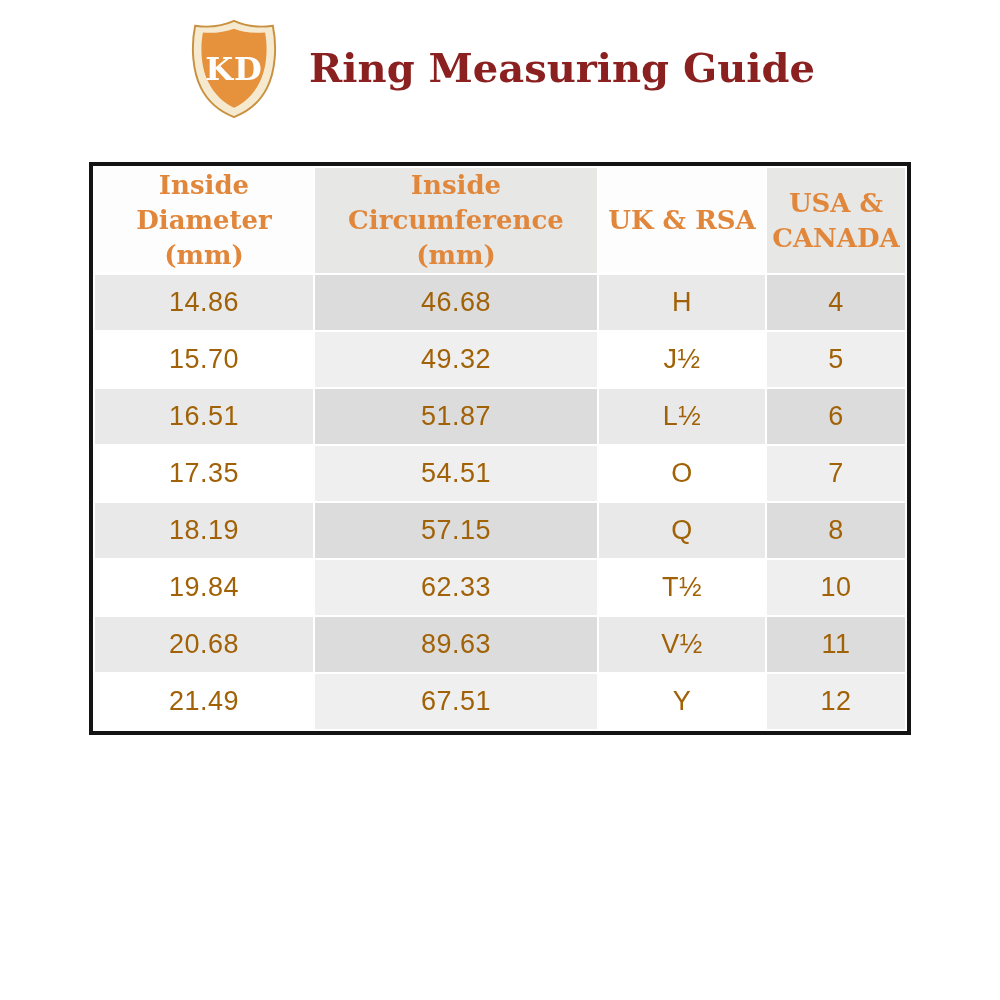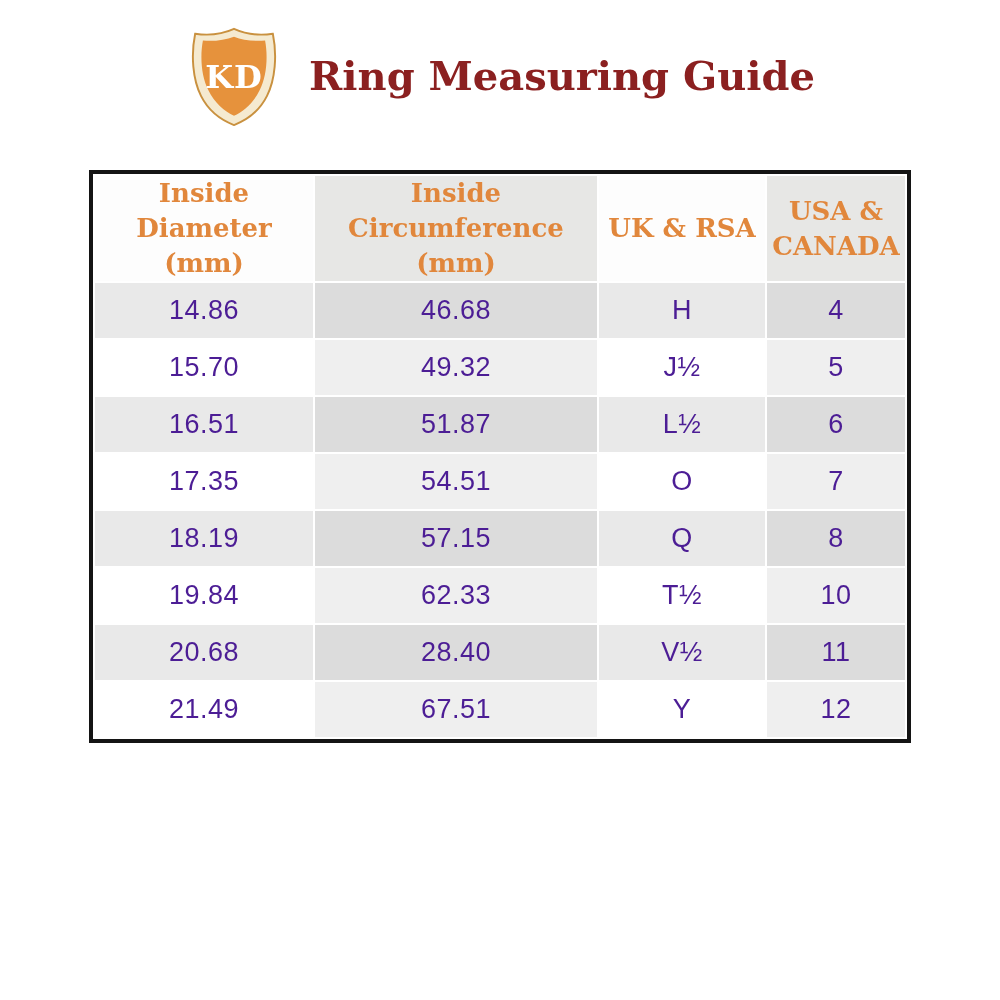--- a/index.html
+++ b/index.html
@@ -14,21 +14,21 @@
     width: 1000px;
     height: 1000px;
     background: #ffffff;
     overflow: hidden;
   }
   .header {
     display: flex;
     align-items: center;
     justify-content: center;
     gap: 26px;
-    padding-top: 22px;
+    padding-top: 14px;
     height: 108px;
   }
   .logo {
     width: 98px;
     height: 101px;
     flex: 0 0 auto;
   }
   .logo svg { display: block; width: 98px; height: 101px; }
   .title {
     font-family: "DejaVu Serif", serif;
@@ -63,21 +63,21 @@
     background: #fdfdfd;
     padding: 0;
   }
   th:nth-child(even) { background: #e7e7e5; }
   th .hl { display: block; }
   td {
     height: 55px;
     text-align: center;
     vertical-align: middle;
     font-size: 27px;
-    color: #4c1d95;
+    color: #a16207;
     padding: 0;
     letter-spacing: 0.5px;
   }
   tbody tr:nth-child(odd) td { background: #e9e9e9; }
   tbody tr:nth-child(odd) td:nth-child(even) { background: #dcdcdc; }
   tbody tr:nth-child(even) td { background: #ffffff; }
   tbody tr:nth-child(even) td:nth-child(even) { background: #efefef; }
 </style>
 </head>
 <body>
@@ -153,21 +153,21 @@
       <td>8</td>
     </tr>
         <tr>
       <td>19.84</td>
       <td>62.33</td>
       <td>T½</td>
       <td>10</td>
     </tr>
         <tr>
       <td>20.68</td>
-      <td>28.40</td>
+      <td>89.63</td>
       <td>V½</td>
       <td>11</td>
     </tr>
         <tr>
       <td>21.49</td>
       <td>67.51</td>
       <td>Y</td>
       <td>12</td>
     </tr>
       </tbody>

